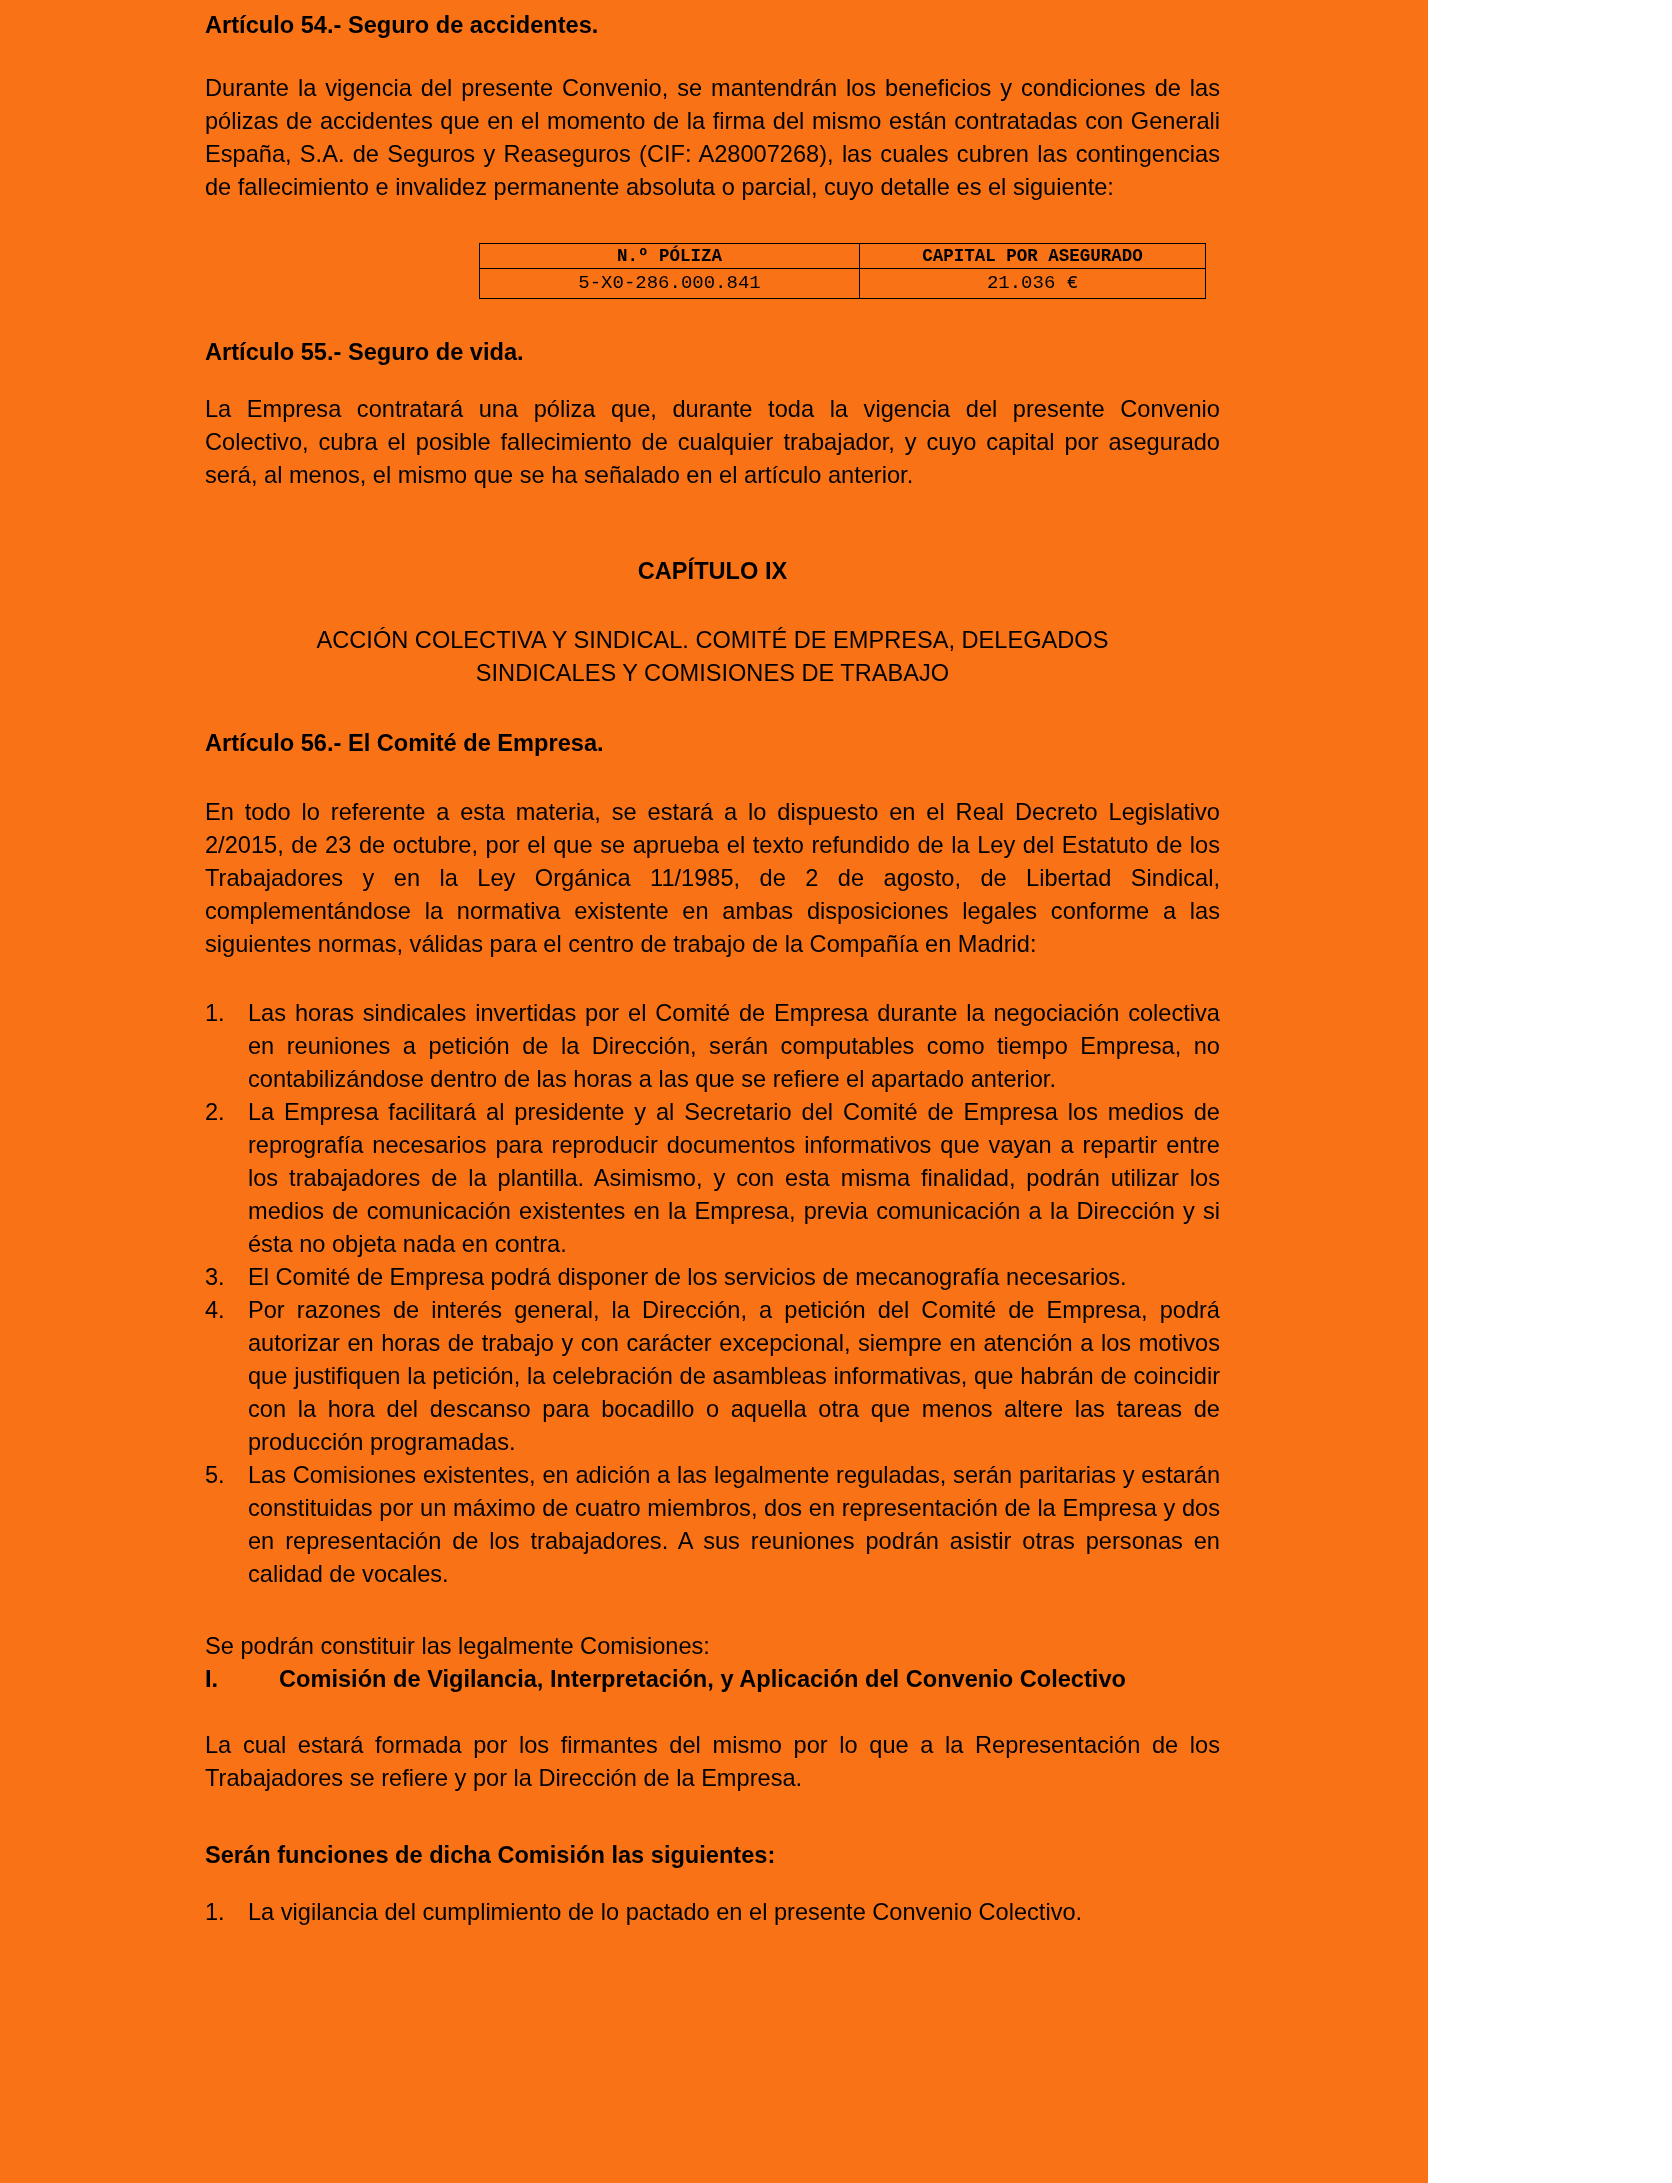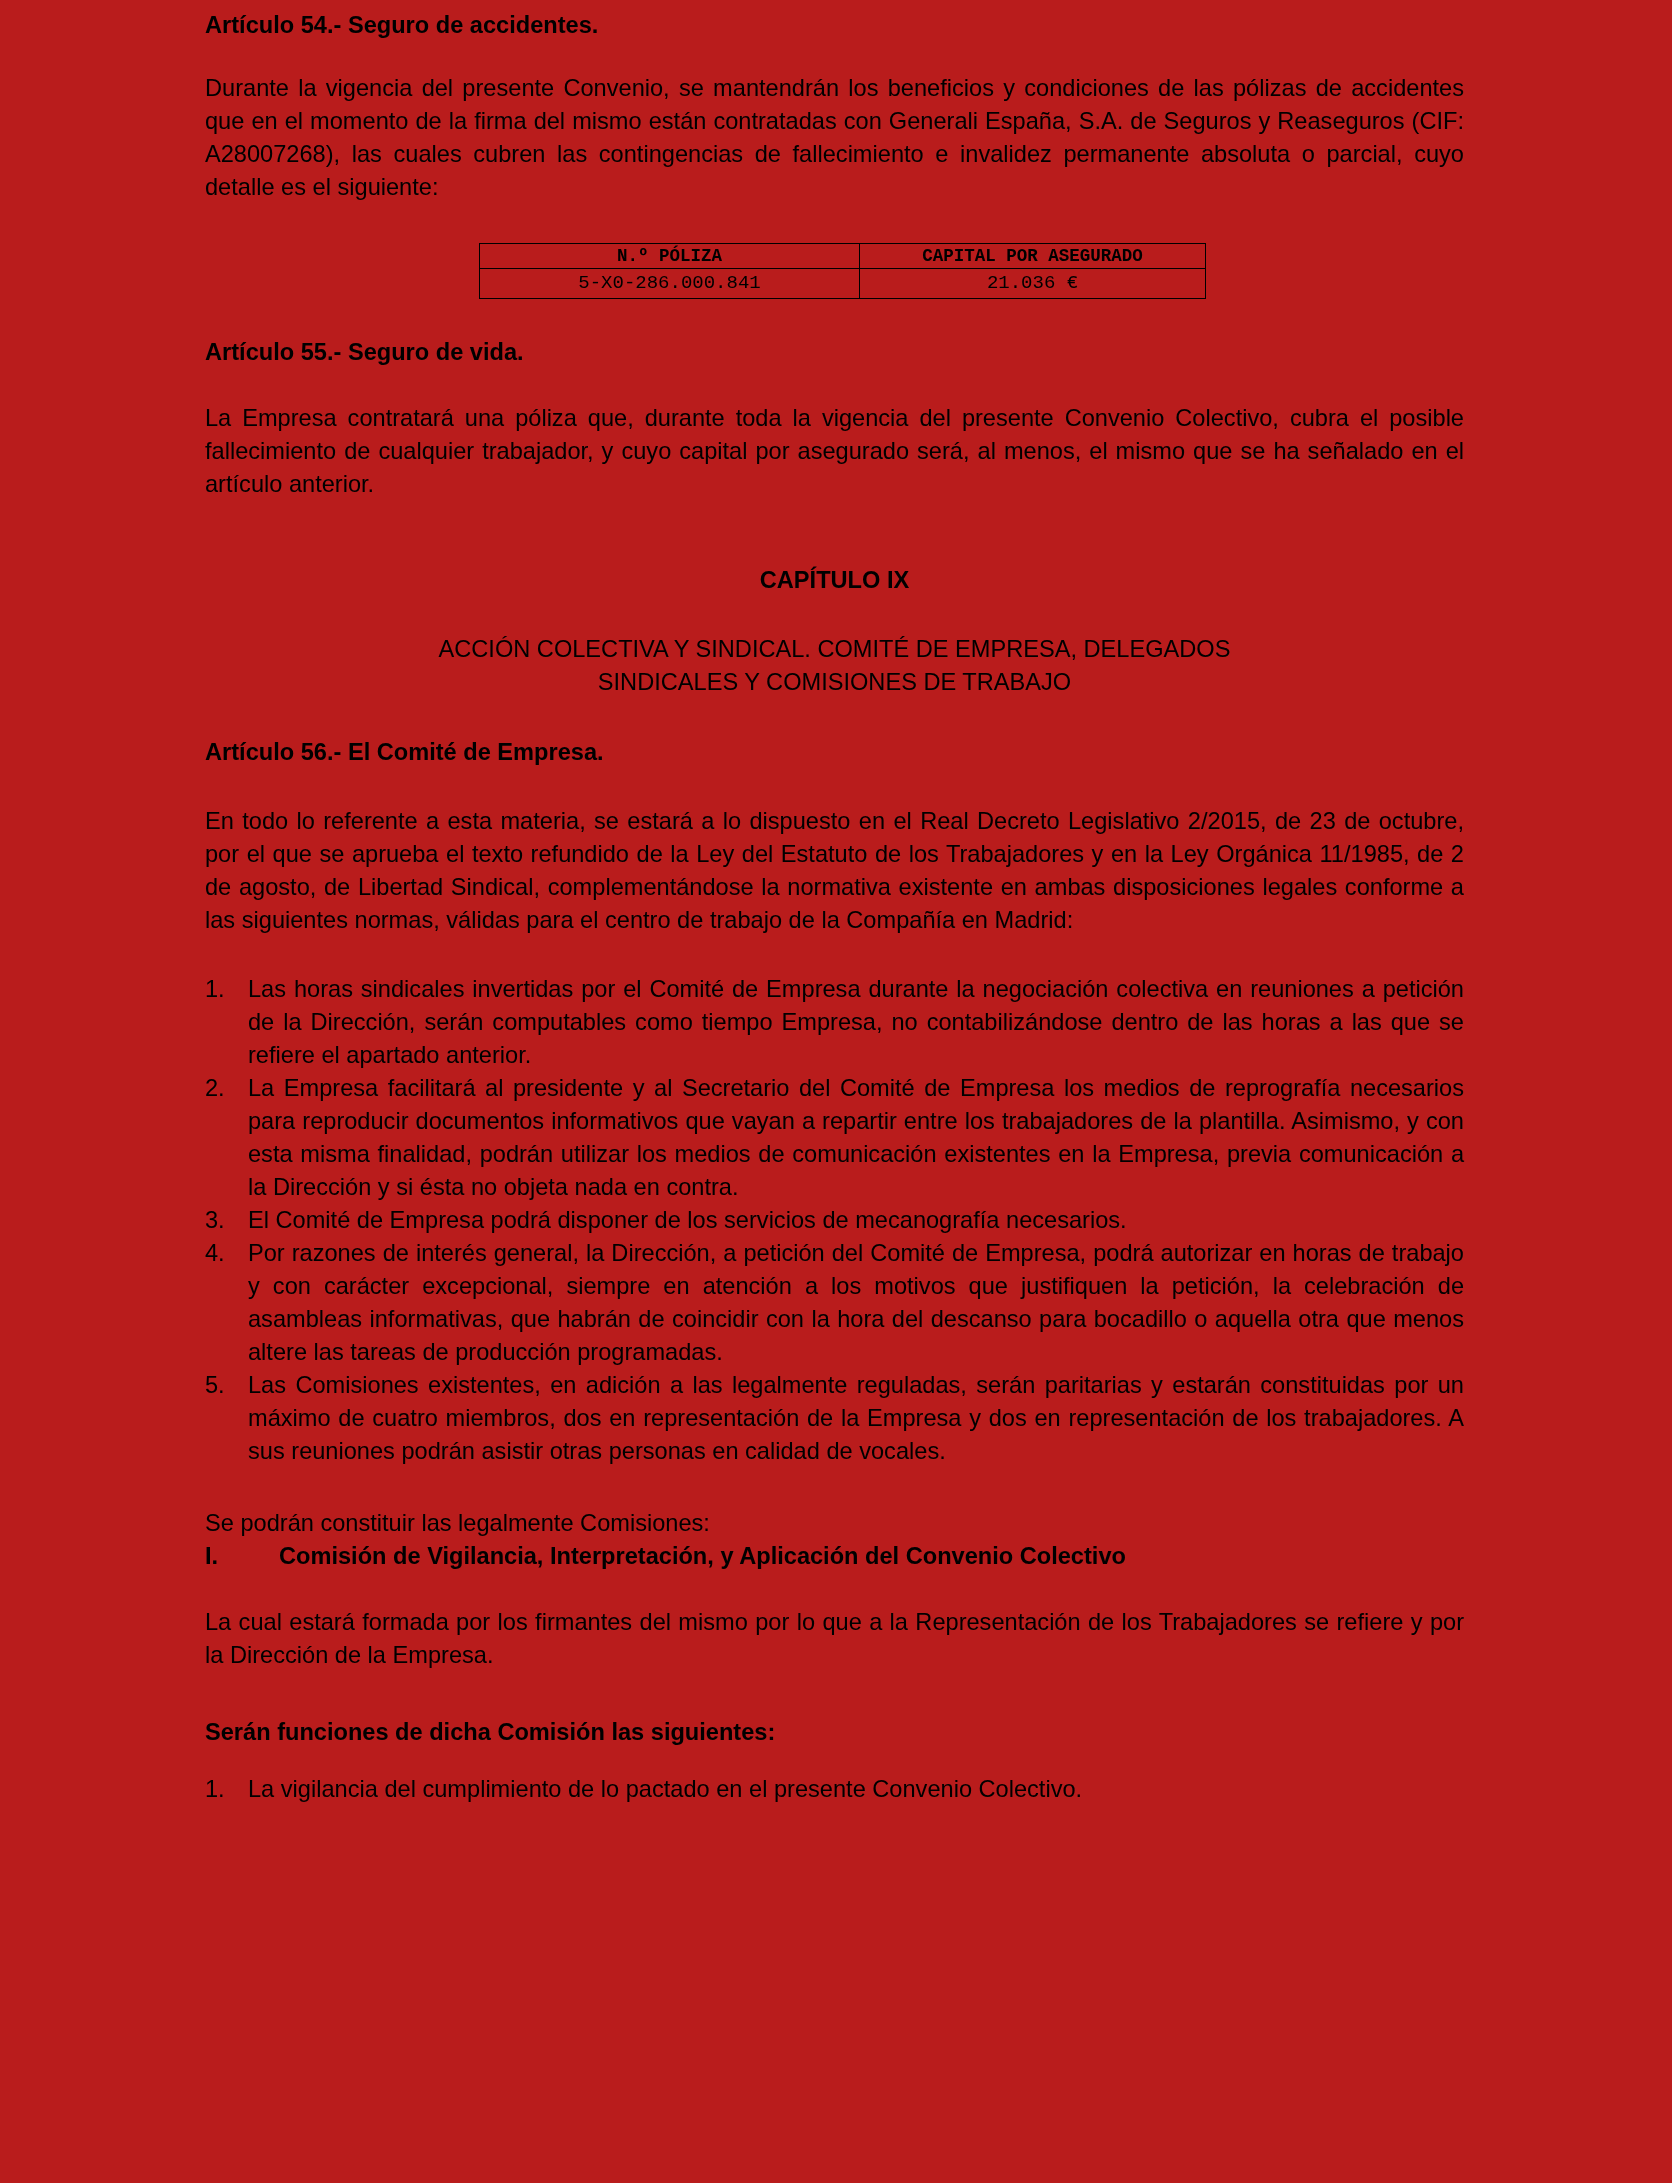--- a/index.html
+++ b/index.html
@@ -4,34 +4,34 @@
 <style>
   html, body { margin: 0; padding: 0; background: #ffffff; }
   body {
     width: 1672px; height: 2183px;
     font-family: "Liberation Sans", sans-serif;
     font-size: 23.6px; line-height: 33px; color: #000000;
     -webkit-font-smoothing: antialiased;
   }
   .page {
     box-sizing: border-box;
-    width: 1672px; height: 2183px;
+    width: 1428px; height: 2183px;
     padding: 9px 208px 0 205px;
     overflow: hidden;
-    background: #b91c1c;
+    background: #f97316;
   }
   .para { margin: 0; text-align: justify; }
   .heading { margin: 0; font-weight: bold; text-align: left; }
   .center { text-align: center; }
 
   .b-para1    { margin-top: 30px; }
   .b-table    { margin-top: 39px; }
   .b-para2    { margin-top: 33px; }
   .b-art55h   { margin-top: 37px; }
-  .b-para3    { margin-top: 33px; }
+  .b-para3    { margin-top: 24px; }
   .b-cap9     { margin-top: 63px; }
   .b-accion   { margin-top: 36px; }
   .b-art56h   { margin-top: 37px; }
   .b-para4    { margin-top: 36px; }
   .b-lista    { margin-top: 36px; }
   .b-sepodran { margin-top: 39px; }
   .b-comision { margin-top: 28px; }
   .b-para5    { margin-top: 33px; }
   .b-seran    { margin-top: 44px; font-weight: bold; }
   .b-listb    { margin-top: 24px; }

